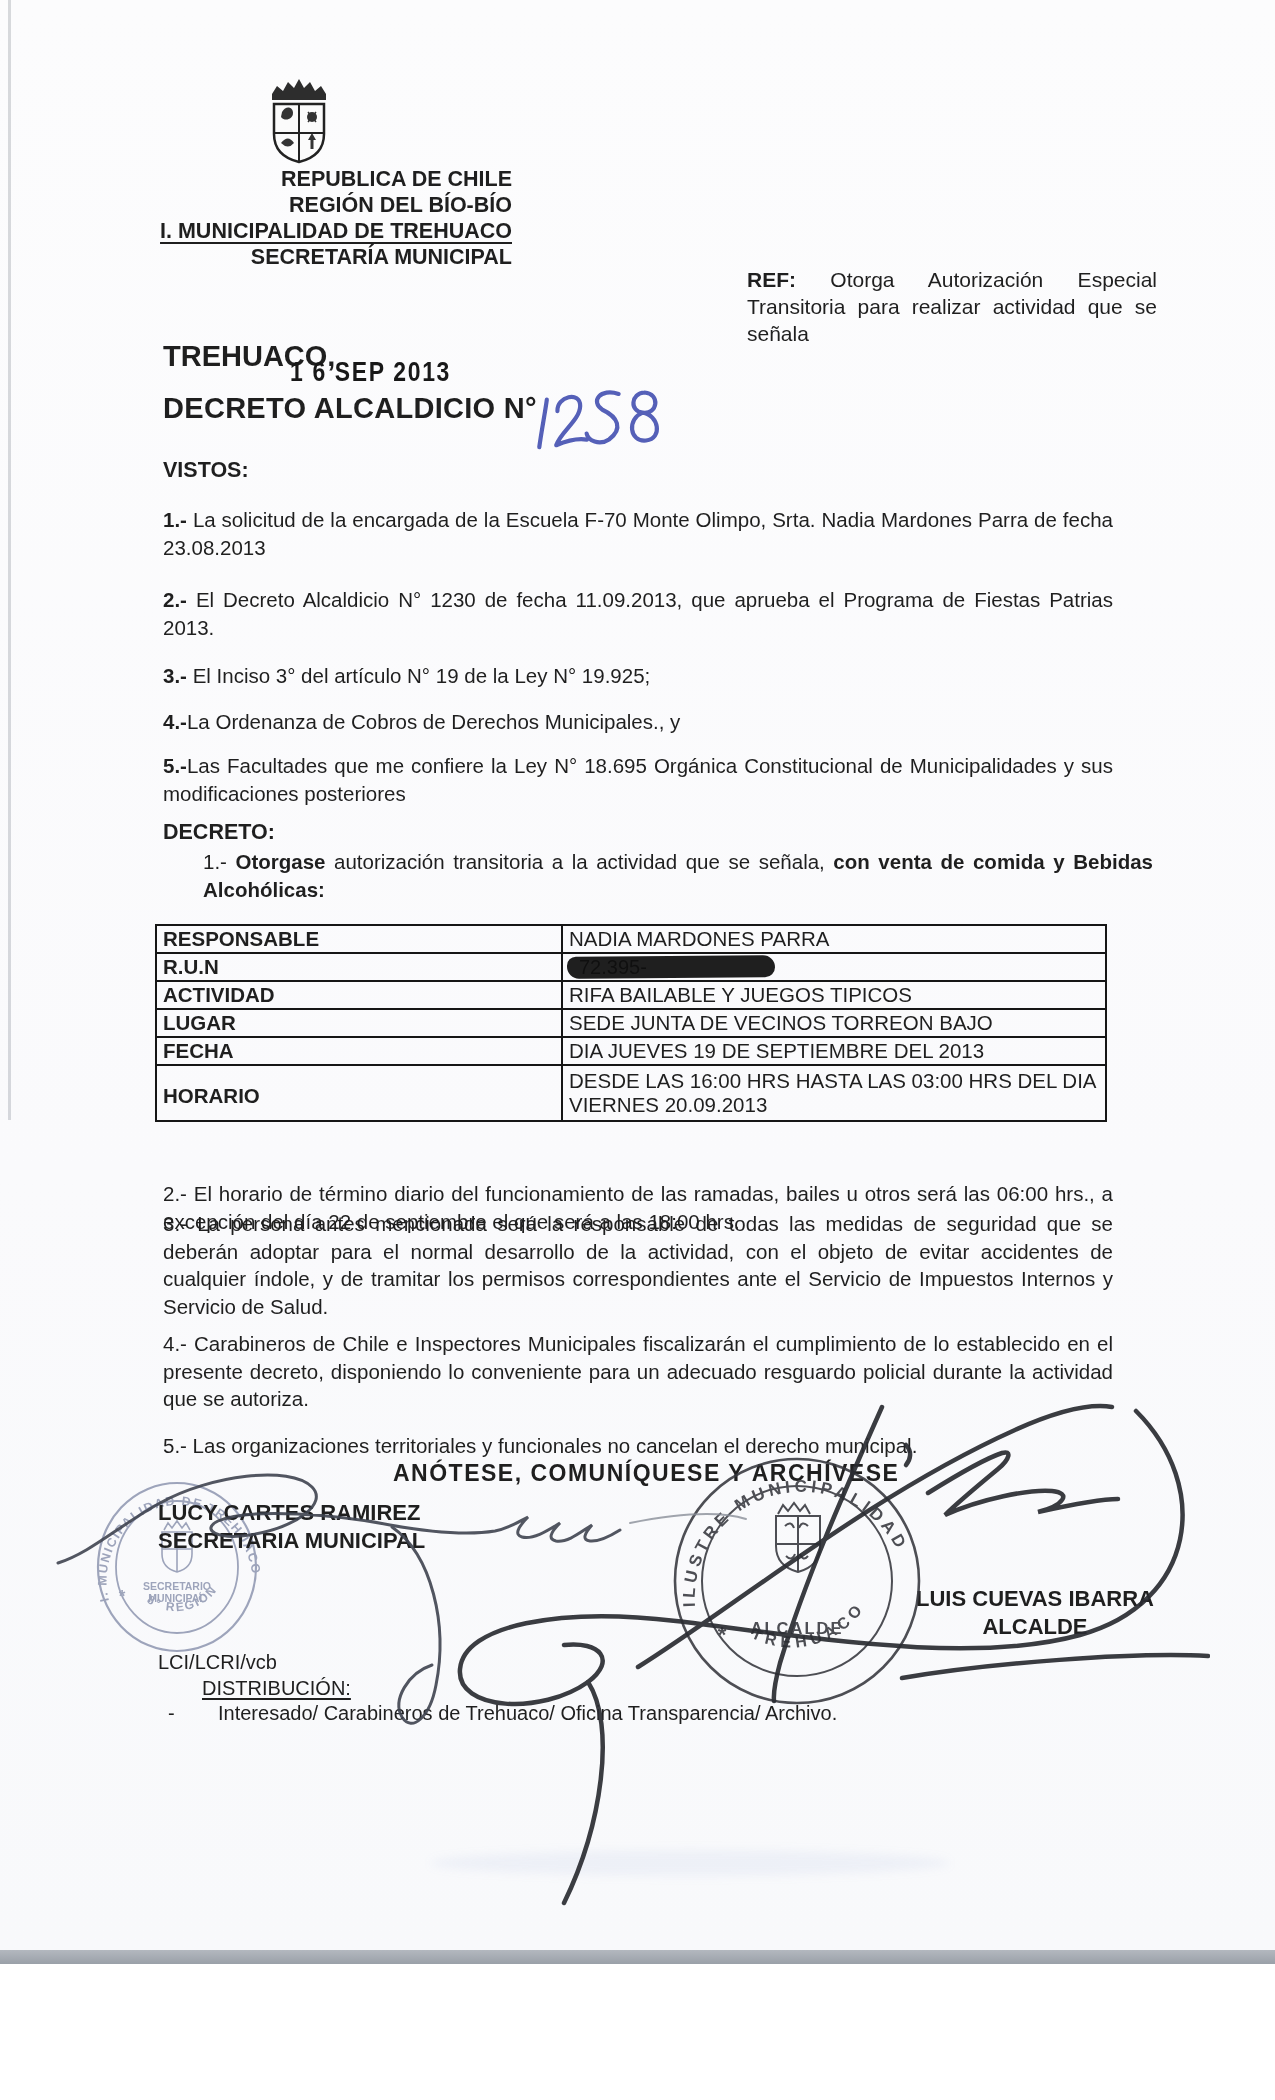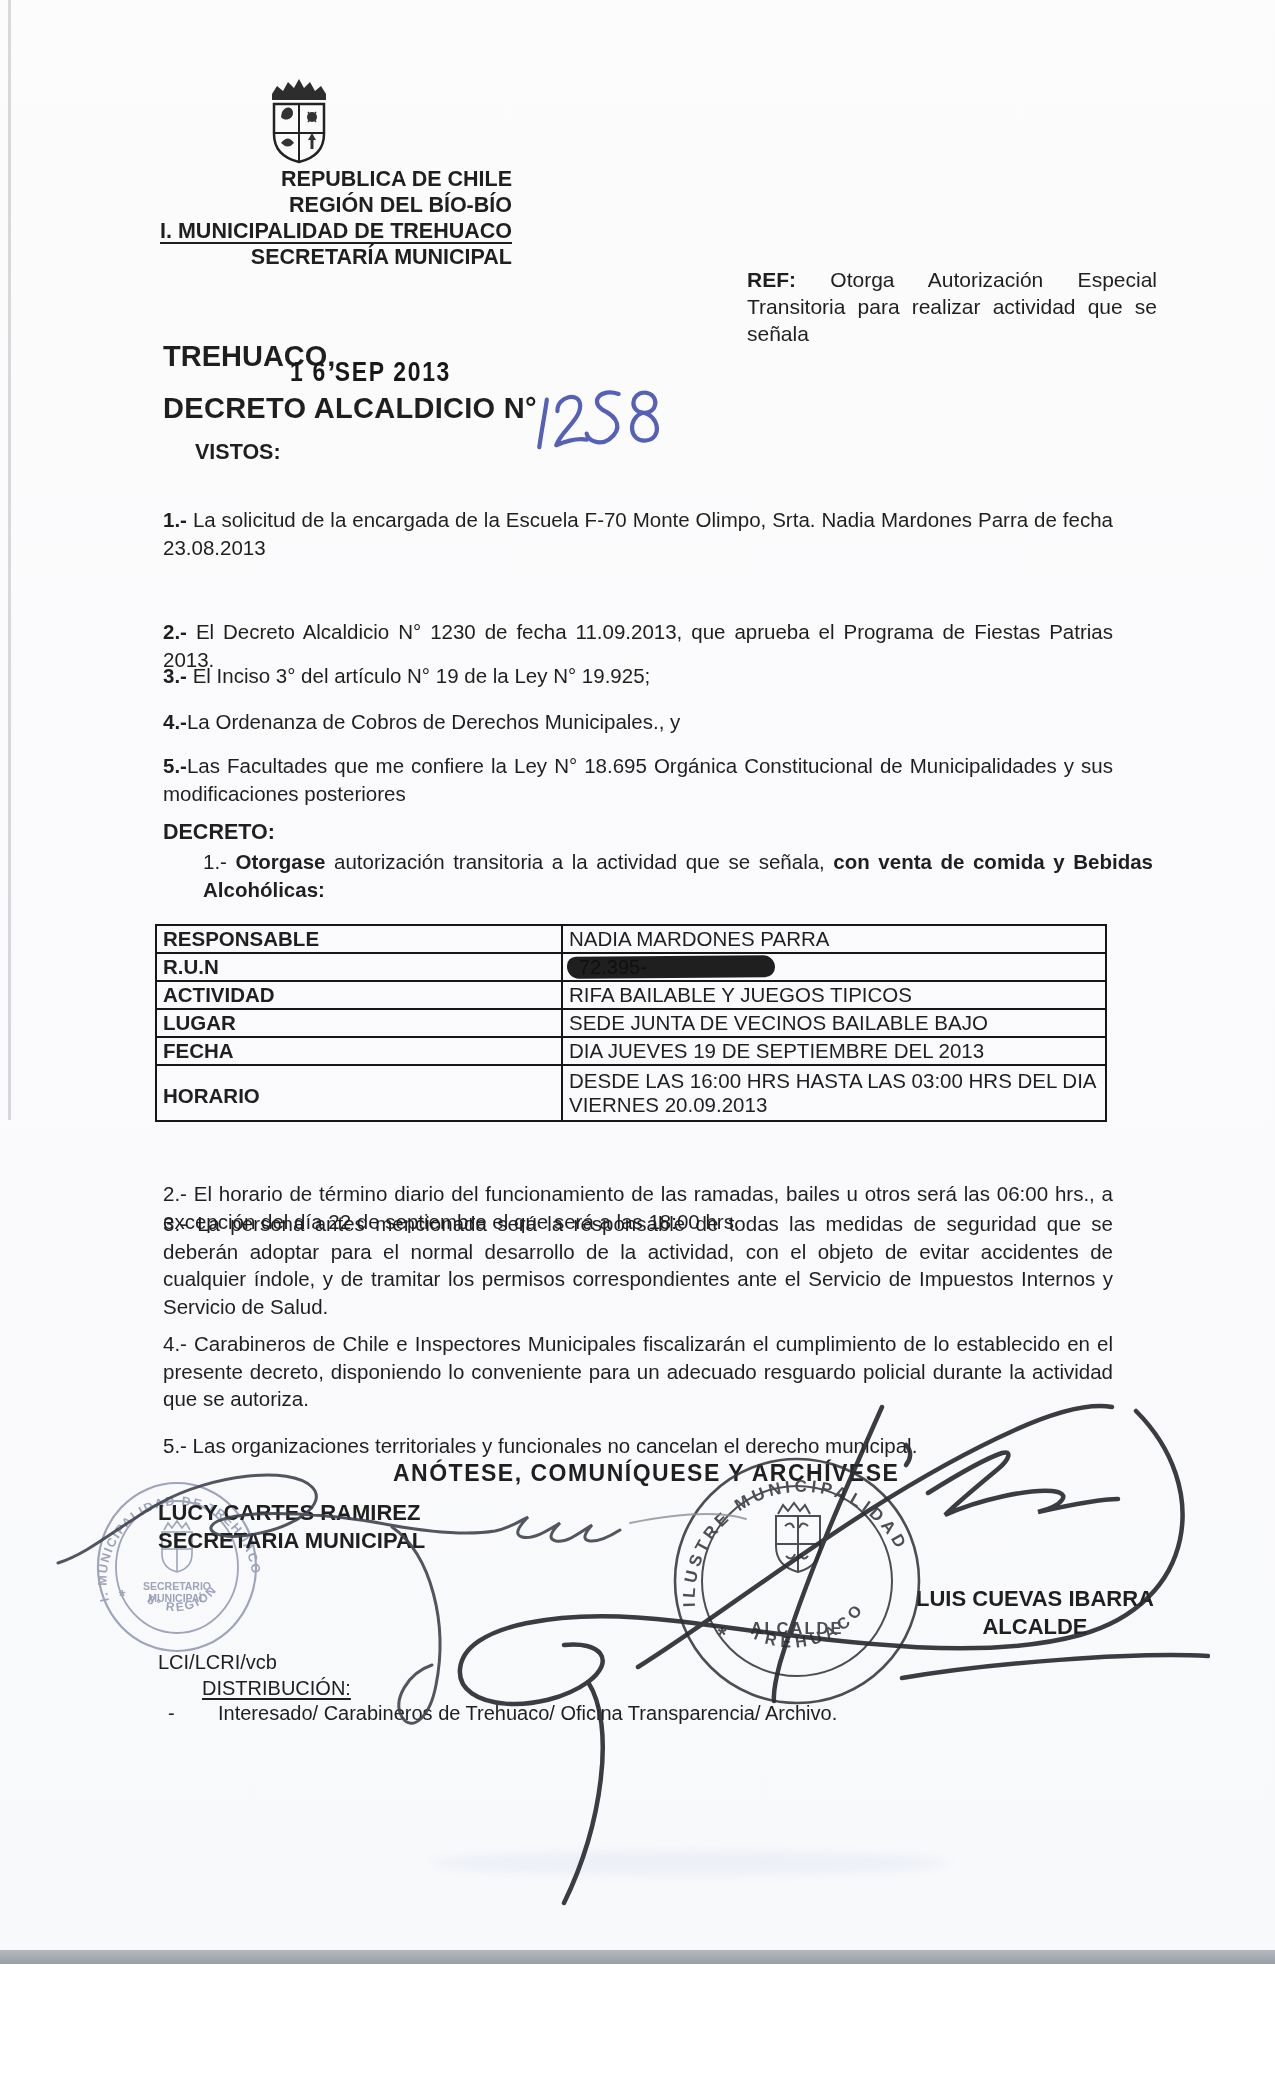--- a/index.html
+++ b/index.html
@@ -85,24 +85,24 @@
 
 <svg class="abs hand-number" width="142" height="74" viewBox="0 0 142 74">
   <g fill="none" stroke="#5560b8" stroke-width="4.2" stroke-linecap="round" stroke-linejoin="round">
     <path d="M 21,13 C 19,24 14,44 11,60"></path>
     <path d="M 31,25 C 31,10 55,6 54,21 C 53,35 33,46 28,59 C 39,55 51,53 59,55"></path>
     <path d="M 93,11 C 75,4 64,17 76,26 C 91,34 96,46 81,56 C 71,62 60,56 59,49"></path>
     <path d="M 119,11 C 105,11 103,29 116,31 C 131,34 135,13 119,11 M 116,31 C 100,36 101,60 118,59 C 135,58 132,34 116,31"></path>
   </g>
 </svg>
 
-<div class="abs para heading" style="top:440px;margin-left:32px;">VISTOS:</div>
+<div class="abs para heading" style="top:458px;">VISTOS:</div>
 
 <div class="abs para doc-text j" style="top:506px;"><span class="b">1.- </span><span>La solicitud de la encargada de la Escuela F-70 Monte Olimpo, Srta. Nadia Mardones Parra de fecha 23.08.2013</span></div>
-<div class="abs para doc-text j" style="top:586px;margin-top:32px;"><span class="b">2.- </span><span>El Decreto Alcaldicio N° 1230 de fecha 11.09.2013, que aprueba el Programa de Fiestas Patrias 2013.</span></div>
+<div class="abs para doc-text j" style="top:586px;"><span class="b">2.- </span><span>El Decreto Alcaldicio N° 1230 de fecha 11.09.2013, que aprueba el Programa de Fiestas Patrias 2013.</span></div>
 <div class="abs para doc-text" style="top:662px;"><span class="b">3.- </span><span>El Inciso 3° del artículo N° 19 de la Ley N° 19.925;</span></div>
 <div class="abs para doc-text" style="top:708px;"><span class="b">4.-</span><span>La Ordenanza de  Cobros de Derechos Municipales., y</span></div>
 <div class="abs para doc-text j" style="top:752px;"><span class="b">5.-</span><span>Las Facultades que me confiere la Ley N° 18.695 Orgánica Constitucional de Municipalidades y sus modificaciones posteriores</span></div>
 
 <div class="abs para heading" style="top:820px;">DECRETO:</div>
 <div class="abs para doc-text j" style="top:848px;margin-left:40px;"><span>1.- </span><span class="b">Otorgase</span><span> autorización transitoria a la actividad que se señala, </span><span class="b">con venta de comida y Bebidas Alcohólicas:</span></div>
 
 <div class="abs" style="left:155px;top:924px;z-index:3;">
   <table class="permit">
     <tbody>
@@ -118,21 +118,21 @@
           <span class="redact-bar"></span>
         </span>
       </td>
     </tr>
     <tr class="rowh">
       <td class="lbl">ACTIVIDAD</td>
       <td>RIFA BAILABLE Y JUEGOS TIPICOS</td>
     </tr>
     <tr class="rowh">
       <td class="lbl">LUGAR</td>
-      <td>SEDE JUNTA DE VECINOS BAILABLE BAJO</td>
+      <td>SEDE JUNTA DE VECINOS TORREON BAJO</td>
     </tr>
     <tr class="rowh">
       <td class="lbl">FECHA</td>
       <td>DIA JUEVES 19  DE SEPTIEMBRE DEL 2013</td>
     </tr>
     <tr class="rowh2">
       <td class="lbl" style="vertical-align:top;padding-top:18px;">HORARIO</td>
       <td>DESDE LAS 16:00 HRS HASTA LAS 03:00 HRS DEL DIA VIERNES 20.09.2013</td>
     </tr>
   </tbody>

